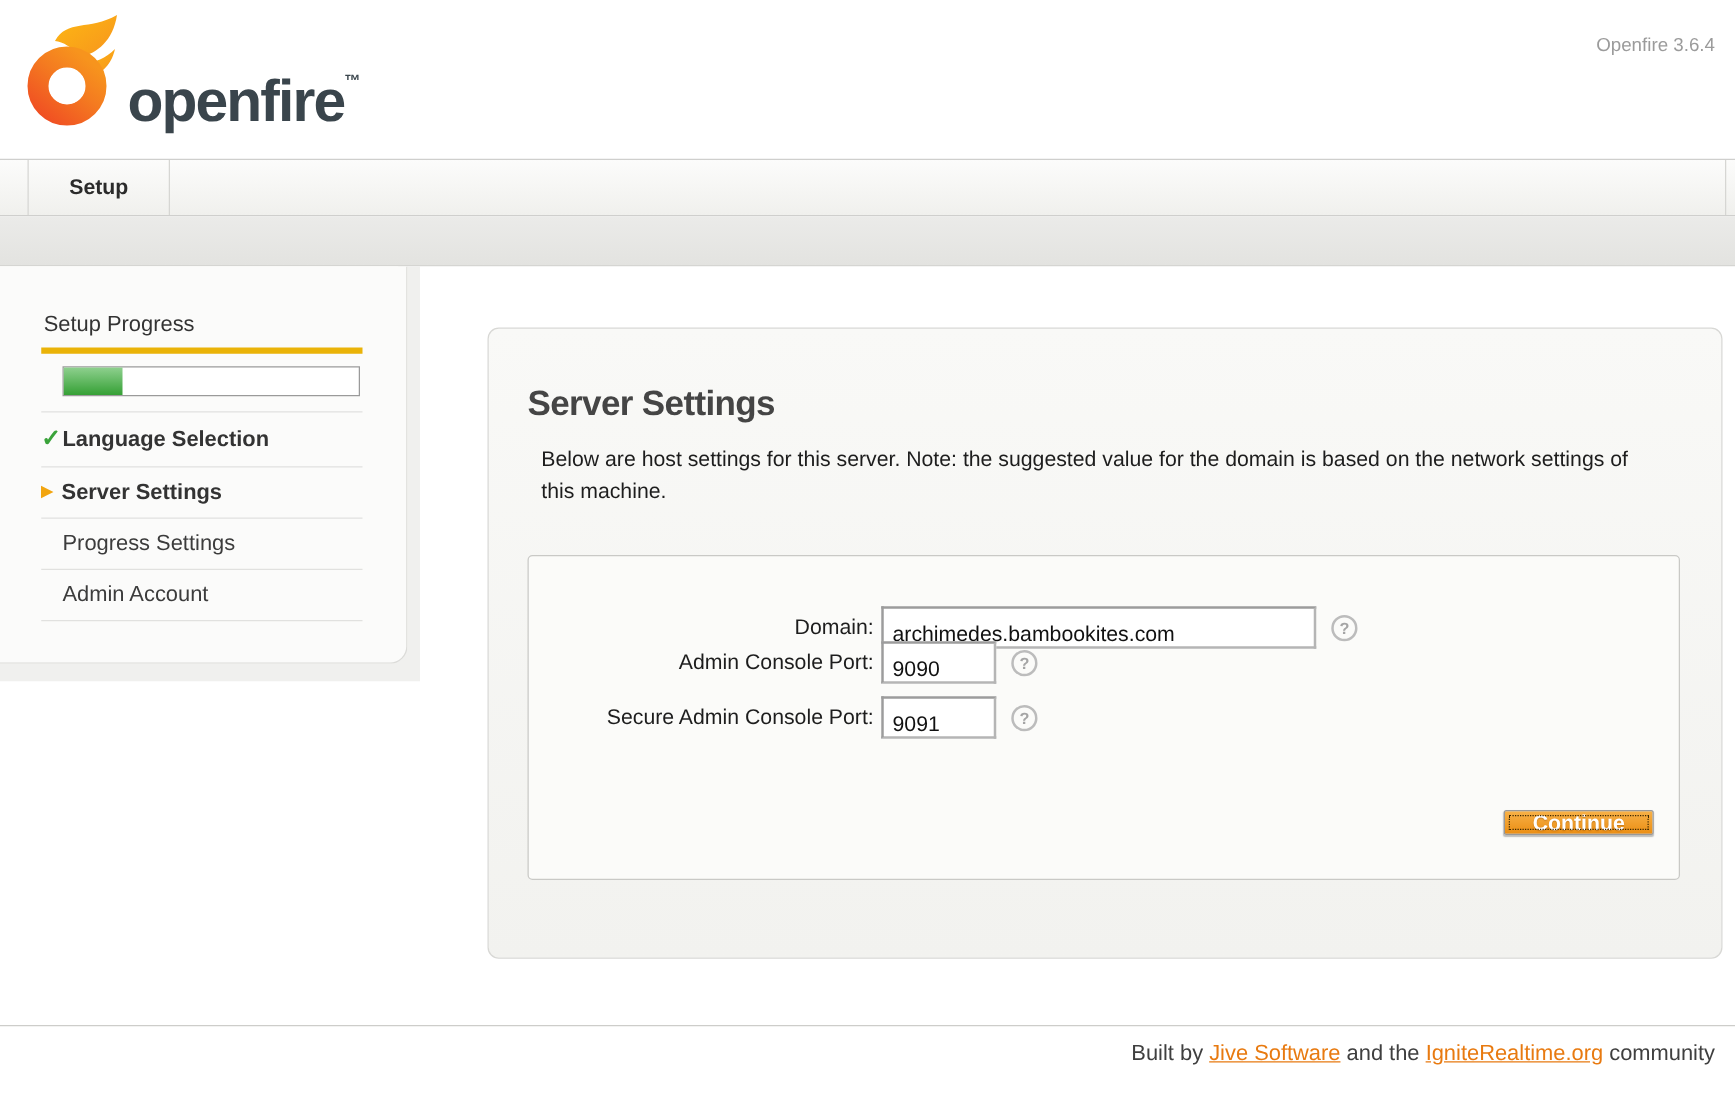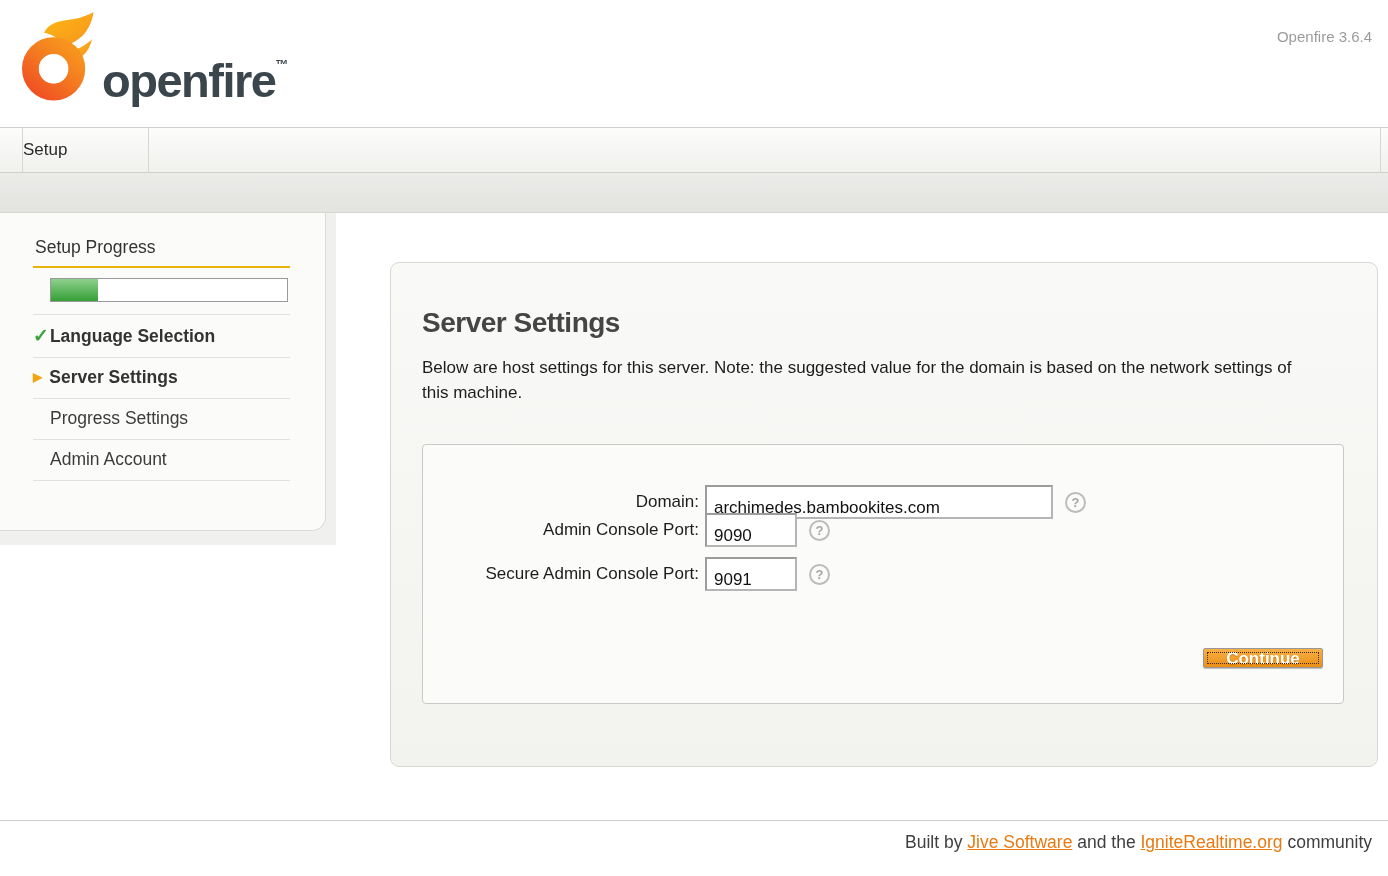--- a/index.html
+++ b/index.html
@@ -7,44 +7,44 @@
 
   
   .header { position:absolute; left:0; top:0; width:1388px; height:127px; background:#fff; }
   .logo-svg { position:absolute; left:20px; top:6px; }
   .wordmark { position:absolute; left:102px; top:53px; font-size:47px; font-weight:bold; color:#3a454c; letter-spacing:-1.5px; }
   .wordmark sup { font-size:13px; vertical-align:28px; letter-spacing:0; }
   .version { position:absolute; top:28px; right:16px; font-size:15px; color:#9b9b9b; }
 
   
   .tabbar { position:absolute; left:0; top:127px; width:1388px; height:46px; border-top:1px solid #cfcfcd; border-bottom:1px solid #cfcfcd; background:linear-gradient(#fcfcfb,#f0f0ed); }
-  .tab { position:absolute; left:22px; top:0; width:127px; height:44px; border-left:1px solid #d6d6d3; border-right:1px solid #d6d6d3; line-height:44px; font-size:17px; font-weight:normal; color:#2b2b2b; cursor:pointer; }
+  .tab { position:absolute; left:22px; top:0; width:114px; height:44px; border-left:1px solid #d6d6d3; border-right:1px solid #d6d6d3; text-align:center; line-height:44px; font-size:17px; font-weight:bold; color:#2b2b2b; cursor:pointer; }
   .tabbar-right-sep { position:absolute; right:7px; top:0; width:1px; height:44px; background:#d6d6d3; }
 
   
   .subnav { position:absolute; left:0; top:173px; width:1388px; height:40px; background:linear-gradient(#ebebe9,#e3e3e0); border-bottom:1px solid #d5d5d2; }
 
   
   .sidebar-backdrop { position:absolute; left:0; top:213px; width:336px; height:332px; background:#f0f0ee; }
   .sidebar-panel { position:absolute; left:0; top:213px; width:326px; height:318px; background:#fbfbfa; border-right:1px solid #dbdbd8; border-bottom:1px solid #dbdbd8; border-bottom-right-radius:14px; }
-  .sp-title-wrap { margin-left:33px; width:257px; border-bottom:2px solid #eab308; padding:24px 0 8px 2px; font-size:17.5px; color:#333; }
+  .sp-title-wrap { margin-left:33px; width:257px; border-bottom:5px solid #eab308; padding:36px 0 8px 2px; font-size:17.5px; color:#333; }
   .progress-wrap { margin-left:33px; width:257px; border-bottom:1px solid #e1e1df; padding:10px 0 12px; }
   .progress-track { margin-left:17px; width:238px; height:24px; border:1px solid #9a9a9a; background:#fff; }
   .progress-fill { height:100%; background:linear-gradient(#8ed08e,#35a035); }
   .sp-item { margin-left:33px; width:257px; padding:9px 0 10px; border-bottom:1px solid #e1e1df; font-size:17.5px; color:#3c3c3c; }
   .sp-item.done { font-weight:bold; color:#333; }
   .sp-item.done .marker { color:#3aa33a; font-size:19px; margin-right:1px; }
   .sp-item.current { font-weight:bold; color:#333; }
   .sp-item.current .marker { color:#f2a50f; font-size:12px; margin-right:7px; position:relative; top:-2px; }
   .sp-item.pending { padding-left:17px; }
 
   
   .main-panel { position:absolute; left:390px; top:262px; width:988px; height:505px; border:1px solid #d8d8d5; border-radius:9px; background:linear-gradient(#f9f9f7,#f2f2ef); }
   .main-title { margin:44px 0 0 31px; font-size:28px; font-weight:bold; color:#454545; letter-spacing:-0.5px; }
-  .main-desc { margin:16px 0 0 31px; width:872px; font-size:17px; line-height:25px; color:#1d1d1d; }
+  .main-desc { margin:16px 0 0 42px; width:872px; font-size:17px; line-height:25px; color:#1d1d1d; }
   .fieldset-box { position:absolute; left:31px; top:181px; width:922px; height:260px; border:1px solid #c9c9c6; border-radius:4px; background:#fbfbf9; }
   .form-row { position:absolute; left:0; display:flex; align-items:center; }
   .form-row.r0 { top:40px; } .form-row.r1 { top:68px; } .form-row.r2 { top:112px; }
   .form-label { width:282px; text-align:right; padding-right:6px; font-size:17px; color:#1d1d1d; }
   .form-input { height:34px; border:2px solid #9c9c9c; border-bottom-color:#b5b5b5; border-right-color:#b5b5b5; background:#fff; font-size:17px; font-family:inherit; color:#111; padding:12px 7px 0; }
   .form-input.wide { width:348px; }
   .form-input.narrow { width:92px; }
   .help-icon { width:21px; height:21px; margin-left:12px; border:2px solid #bcbcbc; border-radius:50%; color:#a5a5a5; font-size:13px; font-weight:bold; display:flex; align-items:center; justify-content:center; cursor:pointer; }
   .continue-btn { position:absolute; right:20px; bottom:35px; width:120px; height:20px; background:linear-gradient(#f7b147,#eb8e14); border:1px solid #989898; border-radius:2px; color:#fff; font-weight:bold; font-size:17px; font-family:inherit; outline:1px dotted #3f2800; outline-offset:-5px; text-shadow:0 1px 1px rgba(120,60,0,.35); box-shadow:0 1px 1px rgba(0,0,0,.25); cursor:pointer; }
 

